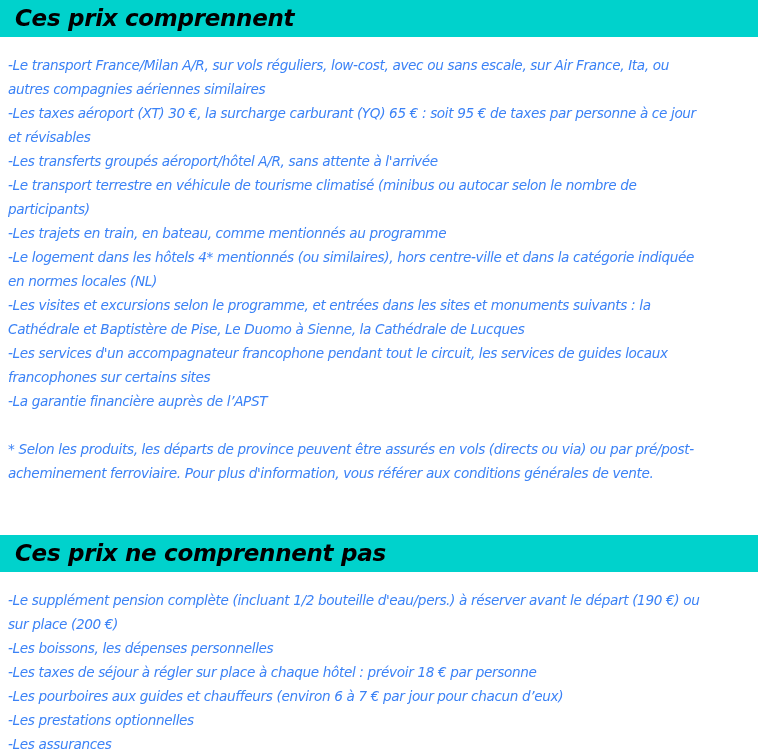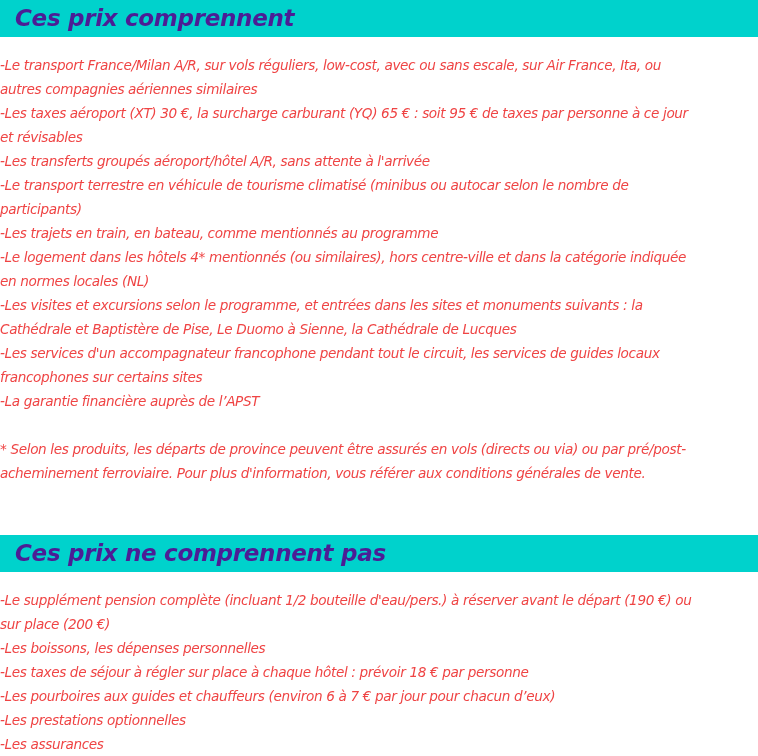--- a/index.html
+++ b/index.html
@@ -13,35 +13,35 @@
       overflow: hidden;
       position: relative;
       font-family: "DejaVu Sans", sans-serif;
     }
     .section-header {
       position: absolute;
       left: 0;
       width: 758px;
       height: 37px;
       background: #00D2CC;
-      color: #4c1d95;
+      color: #000000;
       font-style: italic;
       font-weight: bold;
       font-size: 23px;
       line-height: 37px;
       box-sizing: border-box;
       padding-left: 15px;
       letter-spacing: -0.3px;
       white-space: nowrap;
     }
     .content {
       position: absolute;
-      left: 0;
+      left: 8px;
       width: 692px;
-      color: #ef4444;
+      color: #3b82f6;
       font-style: italic;
       font-size: 13.6px;
       line-height: 24px;
       letter-spacing: -0.35px;
     }
     .line {
       margin: 0;
       padding: 0;
       white-space: normal;
     }

